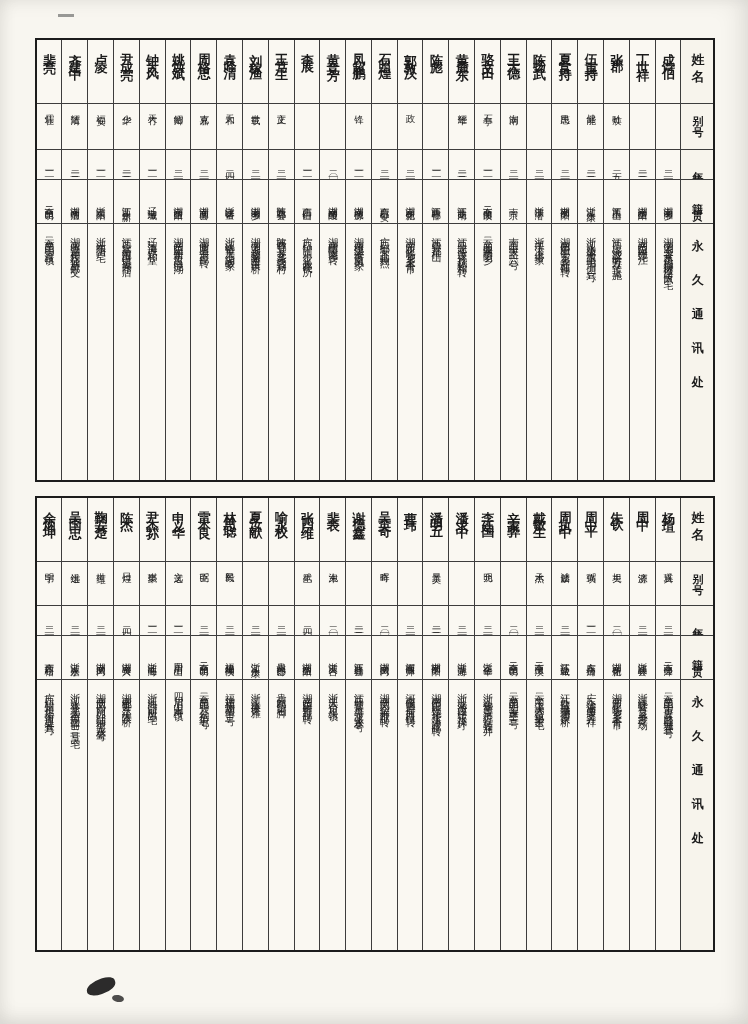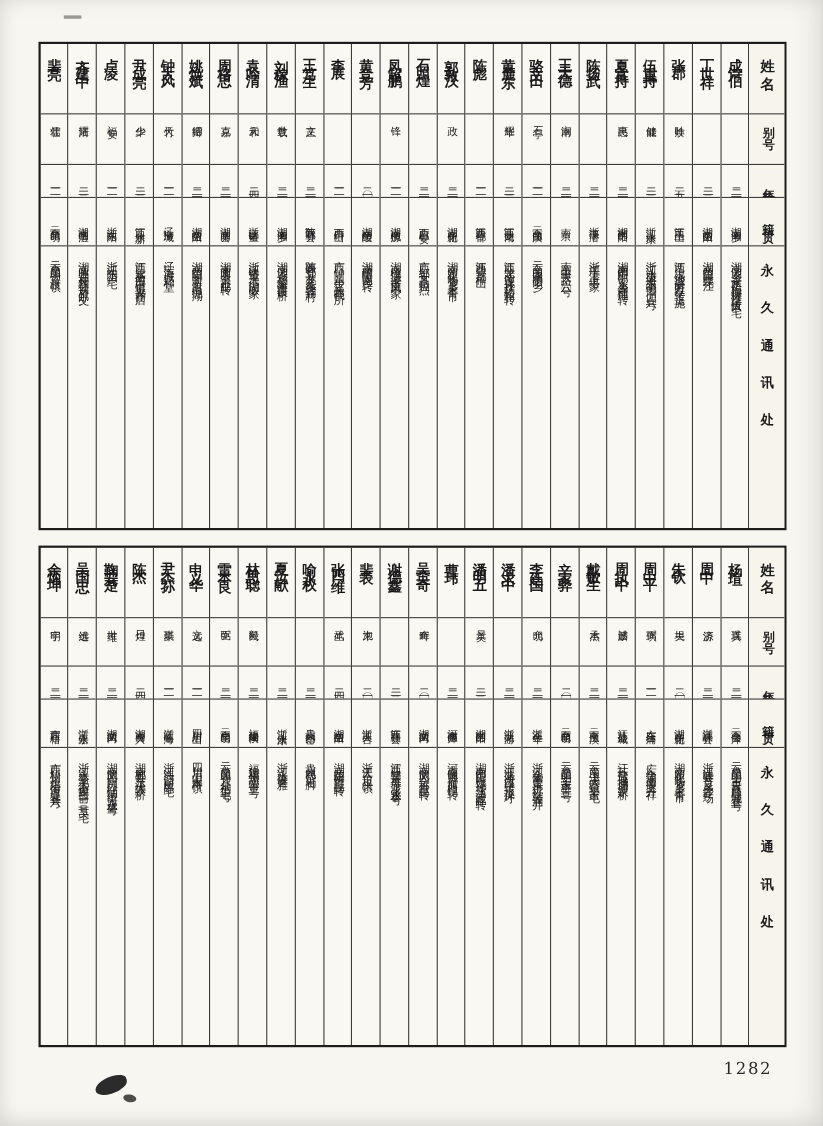--- a/index.html
+++ b/index.html
@@ -981,17 +981,16 @@
         </div>
         <div class="cell row-origin">
           <span class="vtext">广西苍梧</span>
         </div>
         <div class="cell row-addr">
           <span class="vtext">广西梧州长堤街河堤巷六号</span>
         </div>
       </div>
     </div>
 
-  <div class="page-number">1282</div>
 
   <div class="ink-blob"></div>
   <div class="ink-blob-2"></div>
 </div>
 
 </body></html>

